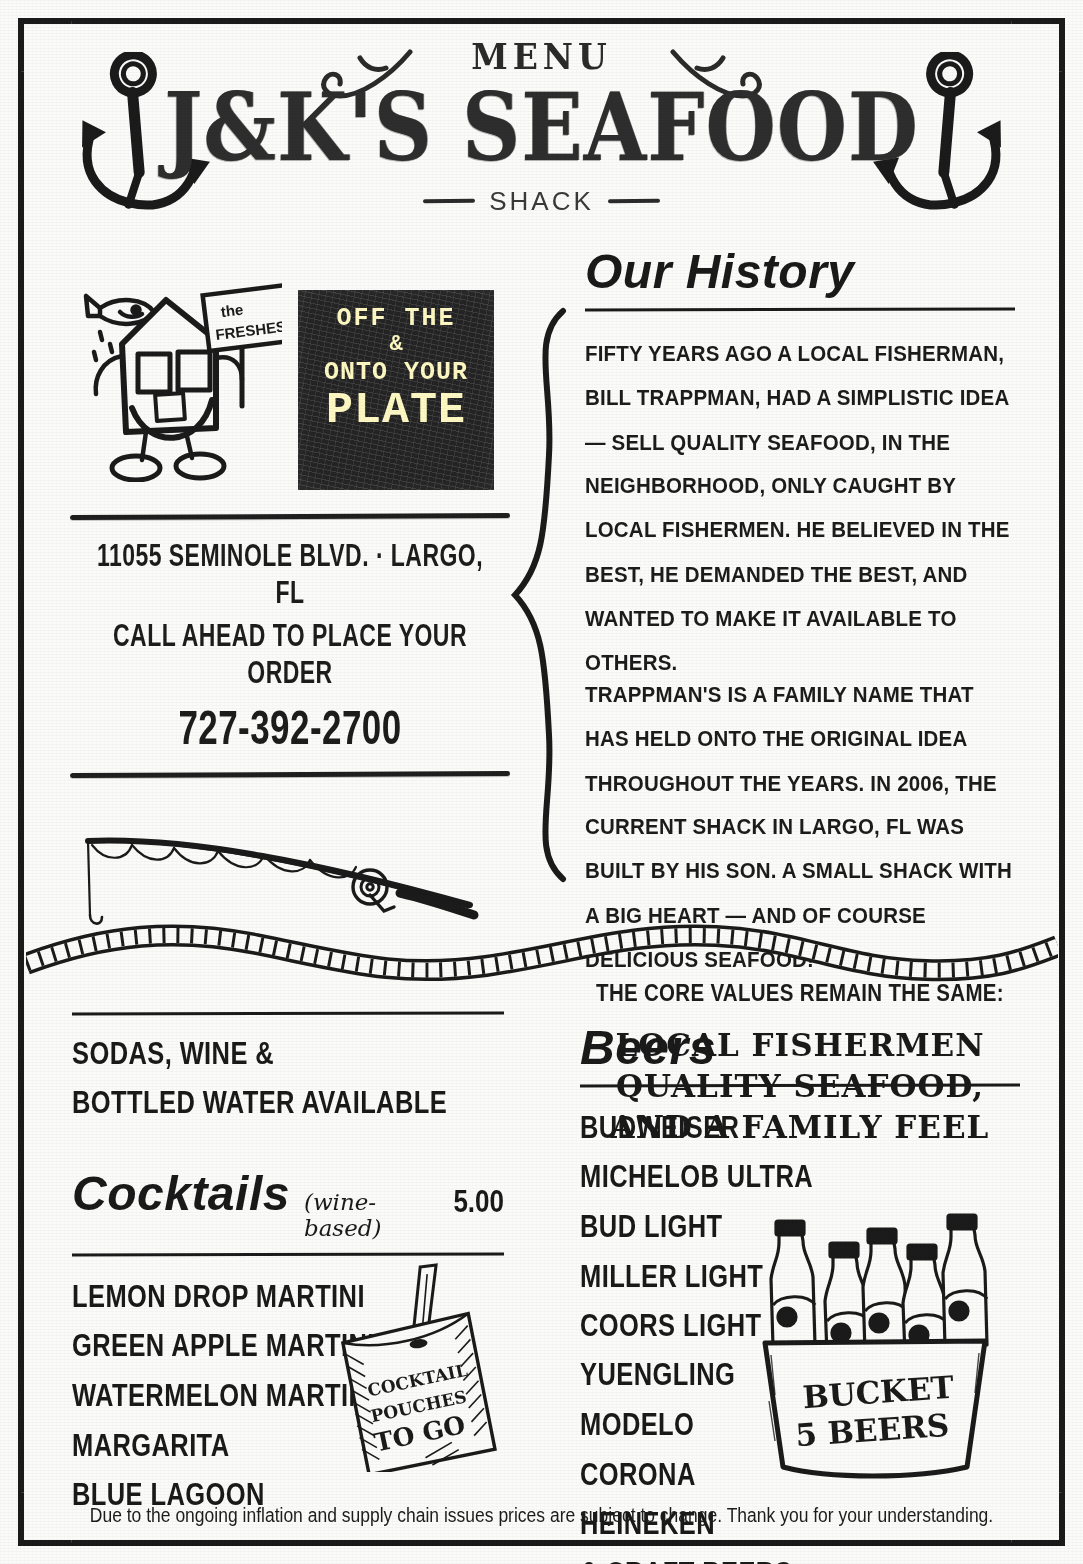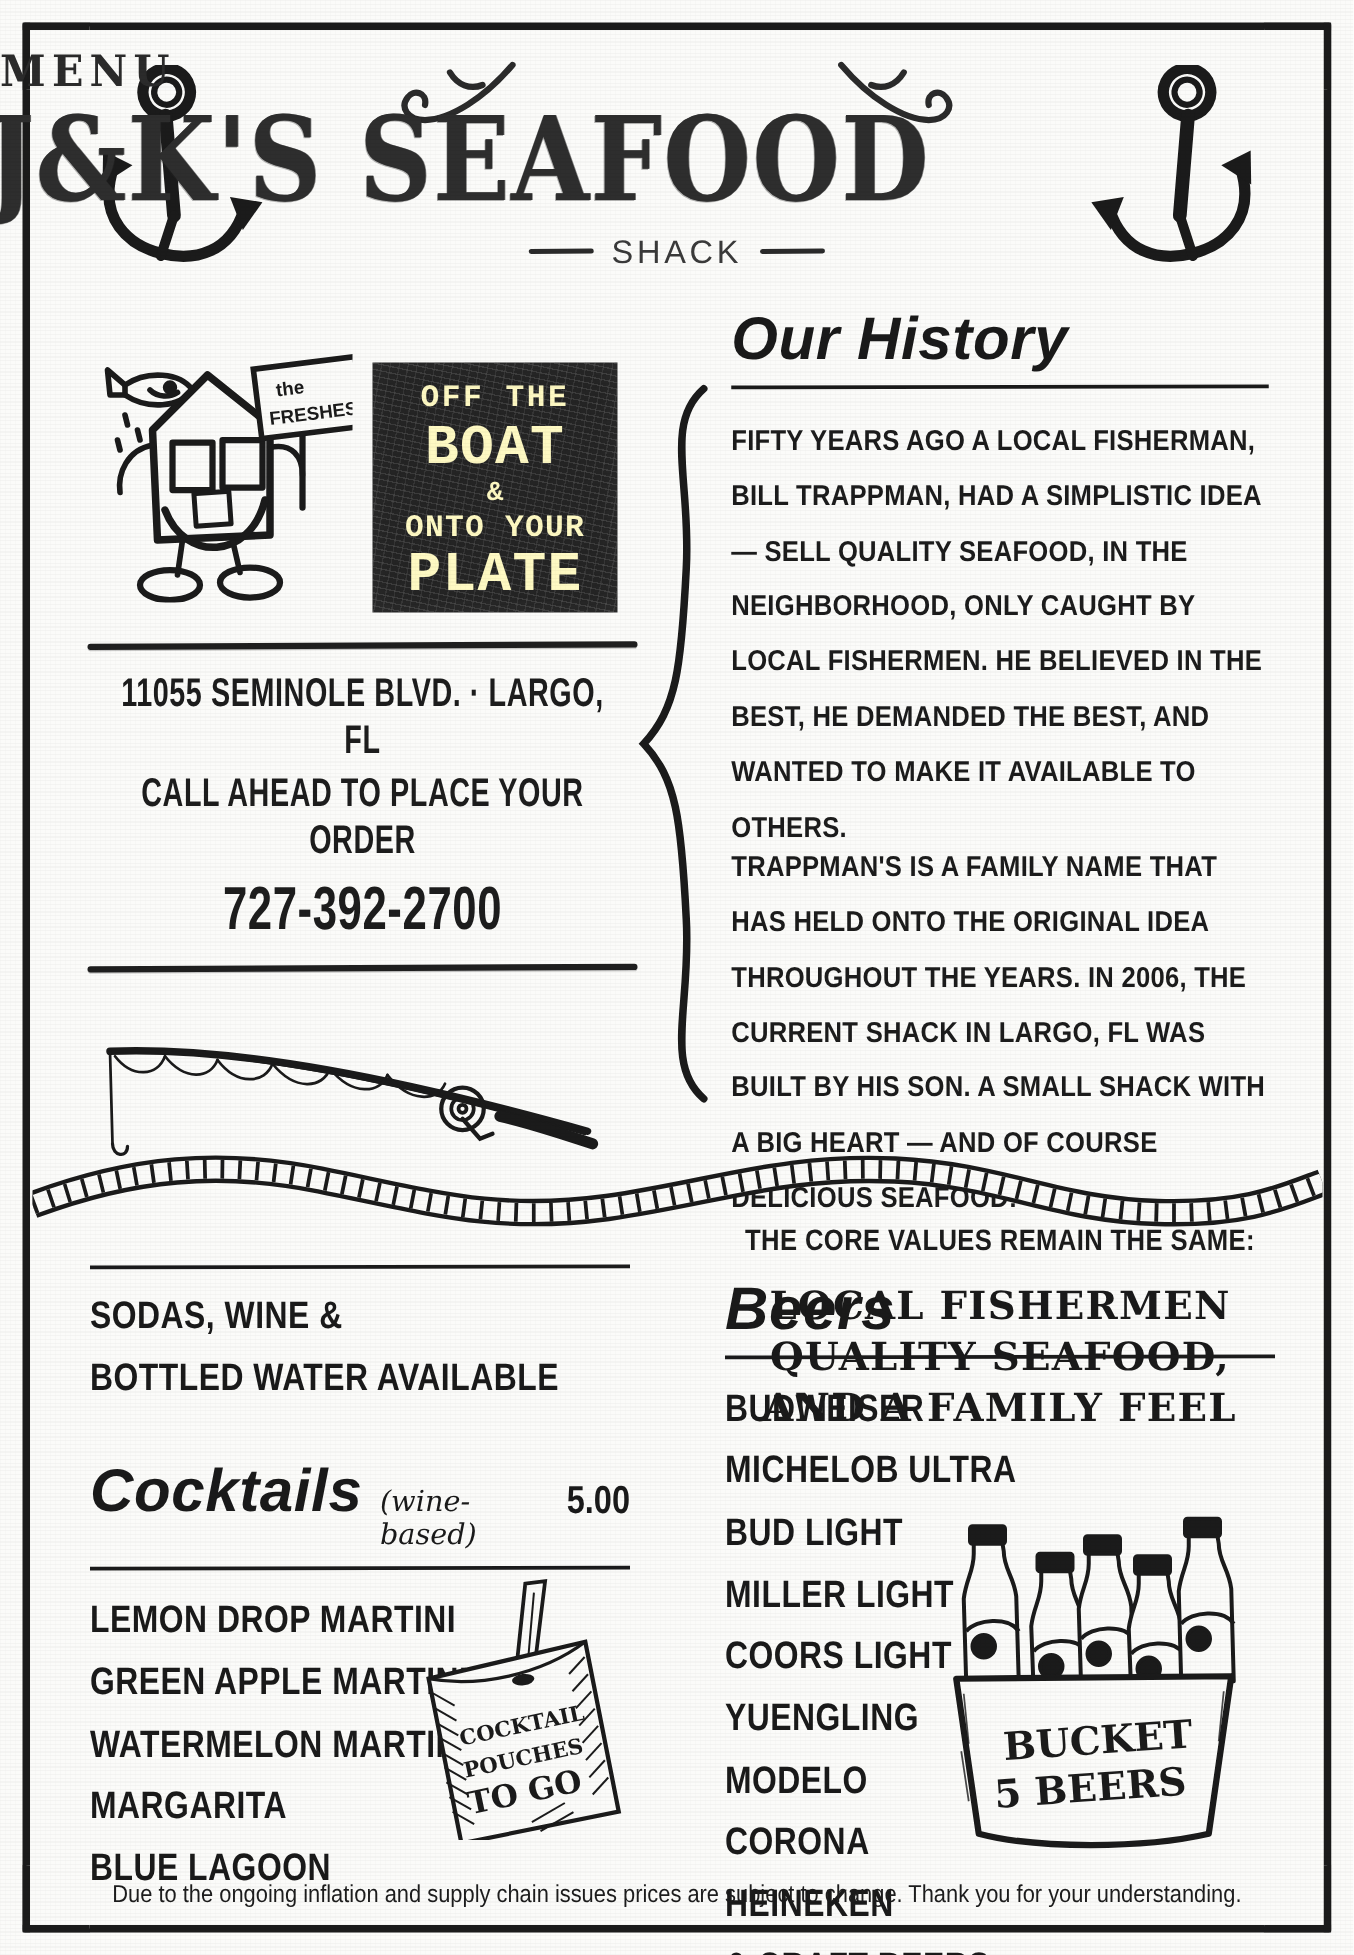--- a/index.html
+++ b/index.html
@@ -47,20 +47,21 @@
   }
   .notch.tl { left: -6px;  top: -6px;    border-right: 0; border-bottom: 0; border-radius: 0 0 60px 0; transform: none; }
   .notch.tr { right: -6px; top: -6px;    border-left: 0;  border-bottom: 0; border-radius: 0 0 0 60px; }
   .notch.bl { left: -6px;  bottom: -6px; border-right: 0; border-top: 0;    border-radius: 0 60px 0 0; }
   .notch.br { right: -6px; bottom: -6px; border-left: 0;  border-top: 0;    border-radius: 60px 0 0 0; }
 
   
   .header {
     position: absolute;
     left: 0; right: 0; top: 40px;
+    text-align: center;
     z-index: 10;
   }
   .menu-word {
     font-family: "DejaVu Serif", serif;
     font-weight: bold;
     font-size: 33px;
     letter-spacing: 5px;
     color: #2b2b2b;
     transform: scaleY(1.05);
     line-height: 1;
@@ -413,21 +414,20 @@
             <rect x="136" y="8" width="82" height="56" fill="#fbfbf9" stroke="#1b1b1b" stroke-width="4.5"></rect>
             <text x="152" y="32" font-family="'Liberation Sans', sans-serif" font-size="15" font-weight="bold" fill="#1b1b1b">the</text>
             <text x="144" y="54" font-family="'Liberation Sans', sans-serif" font-size="15" font-weight="bold" fill="#1b1b1b">FRESHEST!</text>
           </g>
         </svg>
       </div>
 
       <div class="badge">
         <div class="badge-inner">
           <div class="badge-l1">OFF THE</div>
-          <div class="badge-l2">BOAT</div>
           <div class="badge-l3">&amp;</div>
           <div class="badge-l4">ONTO YOUR</div>
           <div class="badge-l5">PLATE</div>
         </div>
       </div>
     </div>
 
     <div class="contact-block">
       <div class="rough-rule contact-rule-top"></div>
       <div class="addr">11055 SEMINOLE BLVD. · LARGO, FL</div>

